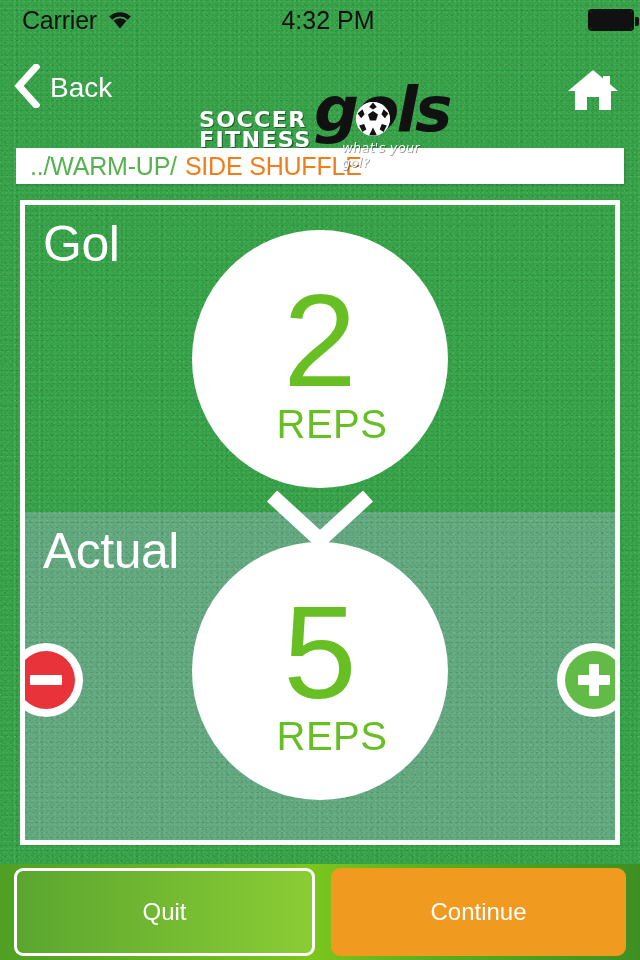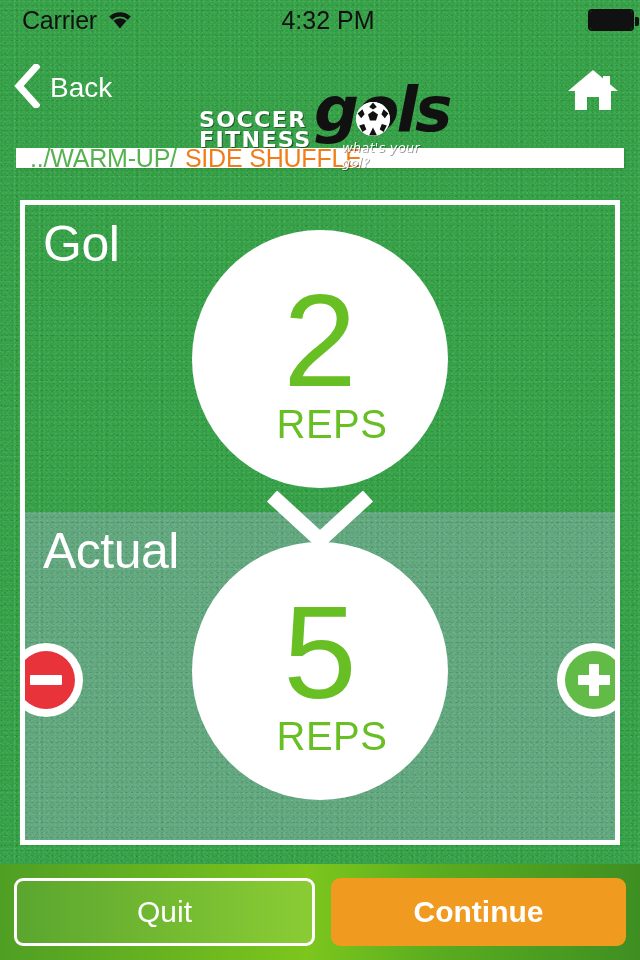--- a/index.html
+++ b/index.html
@@ -166,21 +166,21 @@
   .home-btn {
     position: absolute;
     right: 20px; top: 26px;
     cursor: pointer;
   }
 
   
   .breadcrumb {
     position: absolute;
     left: 16px; top: 148px;
-    width: 608px; height: 20px;
+    width: 608px; height: 36px;
     background: #fff;
     display: flex;
     align-items: center;
     padding-left: 14px;
     box-shadow: 1px 1px 2px rgba(0,0,0,.18);
     z-index: 20;
   }
   .bc-path {
     color: #55b24e;
     font-size: 25px;
@@ -308,37 +308,36 @@
     width: 640px; height: 96px;
     background: linear-gradient(90deg, #4f9f24 0%, #7cc61d 48%, #5aad1f 68%, #3e8f22 100%);
     display: flex;
     align-items: center;
     gap: 16px;
     padding: 0 14px;
     z-index: 30;
   }
   .btn {
     flex: 1;
-    height: 68px;
+    height: 88px;
     border-radius: 9px;
     display: flex;
     align-items: center;
     justify-content: center;
     color: #fff;
-    font-size: 30px;
+    font-size: 24px;
     cursor: pointer;
     user-select: none;
   }
   .btn-quit {
     background: linear-gradient(90deg, rgba(255,255,255,.05), rgba(255,255,255,.10));
     border: 3px solid #fff;
   }
   .btn-continue {
     background: #f09a20;
-    font-weight: bold;
   }
 </style>
 </head>
 <body>
 
 <div id="app">
   <div class="grass-noise"></div>
 
   <div class="status-bar">
     <div class="status-left">

